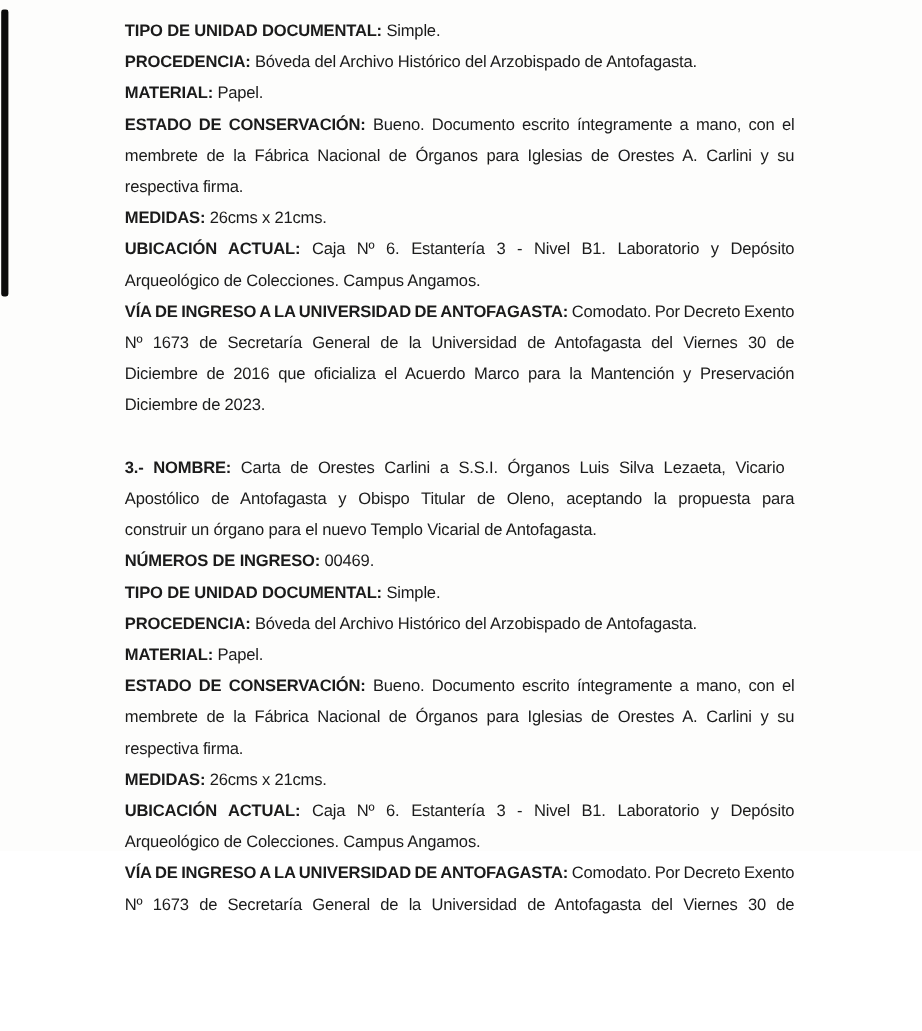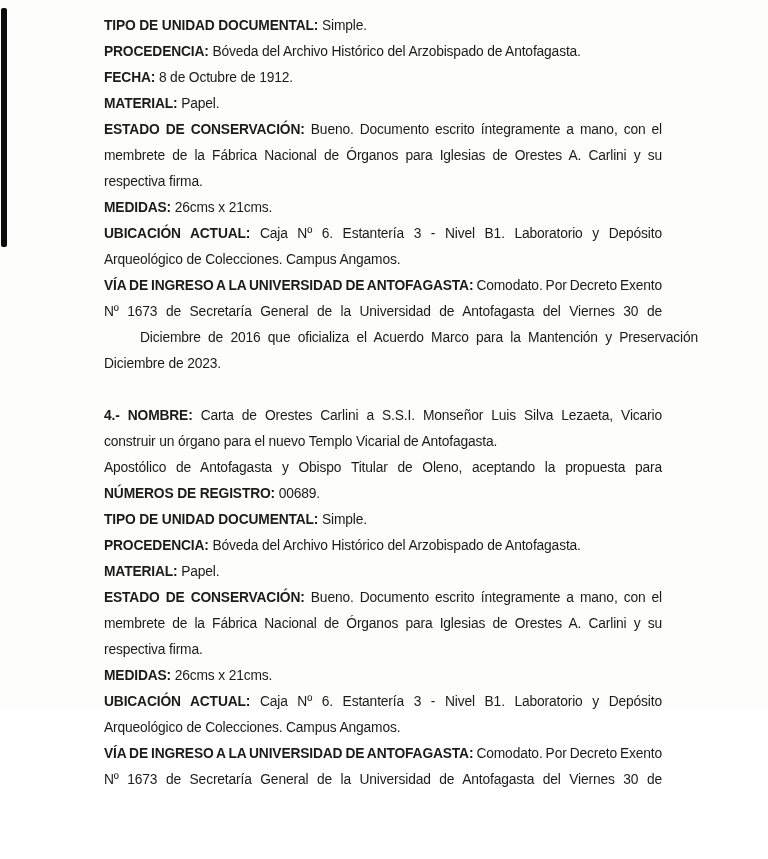--- a/index.html
+++ b/index.html
@@ -50,37 +50,36 @@
   }
 </style>
 </head>
 <body>
 
 <div class="page">
   <div class="artifact-line"></div>
   <div class="content" id="doc-content">
       <div class="line"><b>TIPO DE UNIDAD DOCUMENTAL:</b><span> Simple.</span></div>
       <div class="line"><b>PROCEDENCIA:</b><span> Bóveda del Archivo Histórico del Arzobispado de Antofagasta.</span></div>
-      <div class="line"><b>FECHA:</b><span> 8 de Octubre de 1912.</span></div>
       <div class="line"><b>MATERIAL:</b><span> Papel.</span></div>
       <div class="line" style="word-spacing: 2.42031px;"><b>ESTADO DE CONSERVACIÓN:</b><span> Bueno. Documento escrito íntegramente a mano, con el</span></div>
       <div class="line" style="word-spacing: 3.55357px;"><b></b><span>membrete de la Fábrica Nacional de Órganos para Iglesias de Orestes A. Carlini y su</span></div>
       <div class="line"><b></b><span>respectiva firma.</span></div>
       <div class="line"><b>MEDIDAS:</b><span> 26cms x 21cms.</span></div>
       <div class="line" style="word-spacing: 5.98698px;"><b>UBICACIÓN ACTUAL:</b><span> Caja Nº 6. Estantería 3 - Nivel B1. Laboratorio y Depósito</span></div>
       <div class="line"><b></b><span>Arqueológico de Colecciones. Campus Angamos.</span></div>
       <div class="line" style="word-spacing: -0.649148px;"><b>VÍA DE INGRESO A LA UNIVERSIDAD DE ANTOFAGASTA:</b><span> Comodato. Por Decreto Exento</span></div>
       <div class="line" style="word-spacing: 4.89183px;"><b></b><span>Nº 1673 de Secretaría General de la Universidad de Antofagasta del Viernes 30 de</span></div>
-      <div class="line" style="word-spacing: 3.63151px; margin-left: 36px;"><b></b><span>Diciembre de 2016 que oficializa el Acuerdo Marco para la Mantención y Preservación</span></div>
+      <div class="line" style="word-spacing: 3.63151px;"><b></b><span>Diciembre de 2016 que oficializa el Acuerdo Marco para la Mantención y Preservación</span></div>
       <div class="line"><b></b><span>Diciembre de 2023.</span></div>
       <div class="entry-gap"></div>
-      <div class="line" style="word-spacing: 4.41276px;"><b>4.- NOMBRE:</b><span> Carta de Orestes Carlini a S.S.I. Monseñor Luis Silva Lezaeta, Vicario</span></div>
+      <div class="line" style="word-spacing: 4.41276px;"><b>3.- NOMBRE:</b><span> Carta de Orestes Carlini a S.S.I. Órganos Luis Silva Lezaeta, Vicario</span></div>
+      <div class="line" style="word-spacing: 6.14631px;"><b></b><span>Apostólico de Antofagasta y Obispo Titular de Oleno, aceptando la propuesta para</span></div>
       <div class="line"><b></b><span>construir un órgano para el nuevo Templo Vicarial de Antofagasta.</span></div>
-      <div class="line" style="word-spacing: 6.14631px;"><b></b><span>Apostólico de Antofagasta y Obispo Titular de Oleno, aceptando la propuesta para</span></div>
-      <div class="line"><b>NÚMEROS DE REGISTRO:</b><span> 00689.</span></div>
+      <div class="line"><b>NÚMEROS DE INGRESO:</b><span> 00469.</span></div>
       <div class="line"><b>TIPO DE UNIDAD DOCUMENTAL:</b><span> Simple.</span></div>
       <div class="line"><b>PROCEDENCIA:</b><span> Bóveda del Archivo Histórico del Arzobispado de Antofagasta.</span></div>
       <div class="line"><b>MATERIAL:</b><span> Papel.</span></div>
       <div class="line" style="word-spacing: 2.42031px;"><b>ESTADO DE CONSERVACIÓN:</b><span> Bueno. Documento escrito íntegramente a mano, con el</span></div>
       <div class="line" style="word-spacing: 3.55357px;"><b></b><span>membrete de la Fábrica Nacional de Órganos para Iglesias de Orestes A. Carlini y su</span></div>
       <div class="line"><b></b><span>respectiva firma.</span></div>
       <div class="line"><b>MEDIDAS:</b><span> 26cms x 21cms.</span></div>
       <div class="line" style="word-spacing: 5.98698px;"><b>UBICACIÓN ACTUAL:</b><span> Caja Nº 6. Estantería 3 - Nivel B1. Laboratorio y Depósito</span></div>
       <div class="line"><b></b><span>Arqueológico de Colecciones. Campus Angamos.</span></div>
       <div class="line" style="word-spacing: -0.649148px;"><b>VÍA DE INGRESO A LA UNIVERSIDAD DE ANTOFAGASTA:</b><span> Comodato. Por Decreto Exento</span></div>

